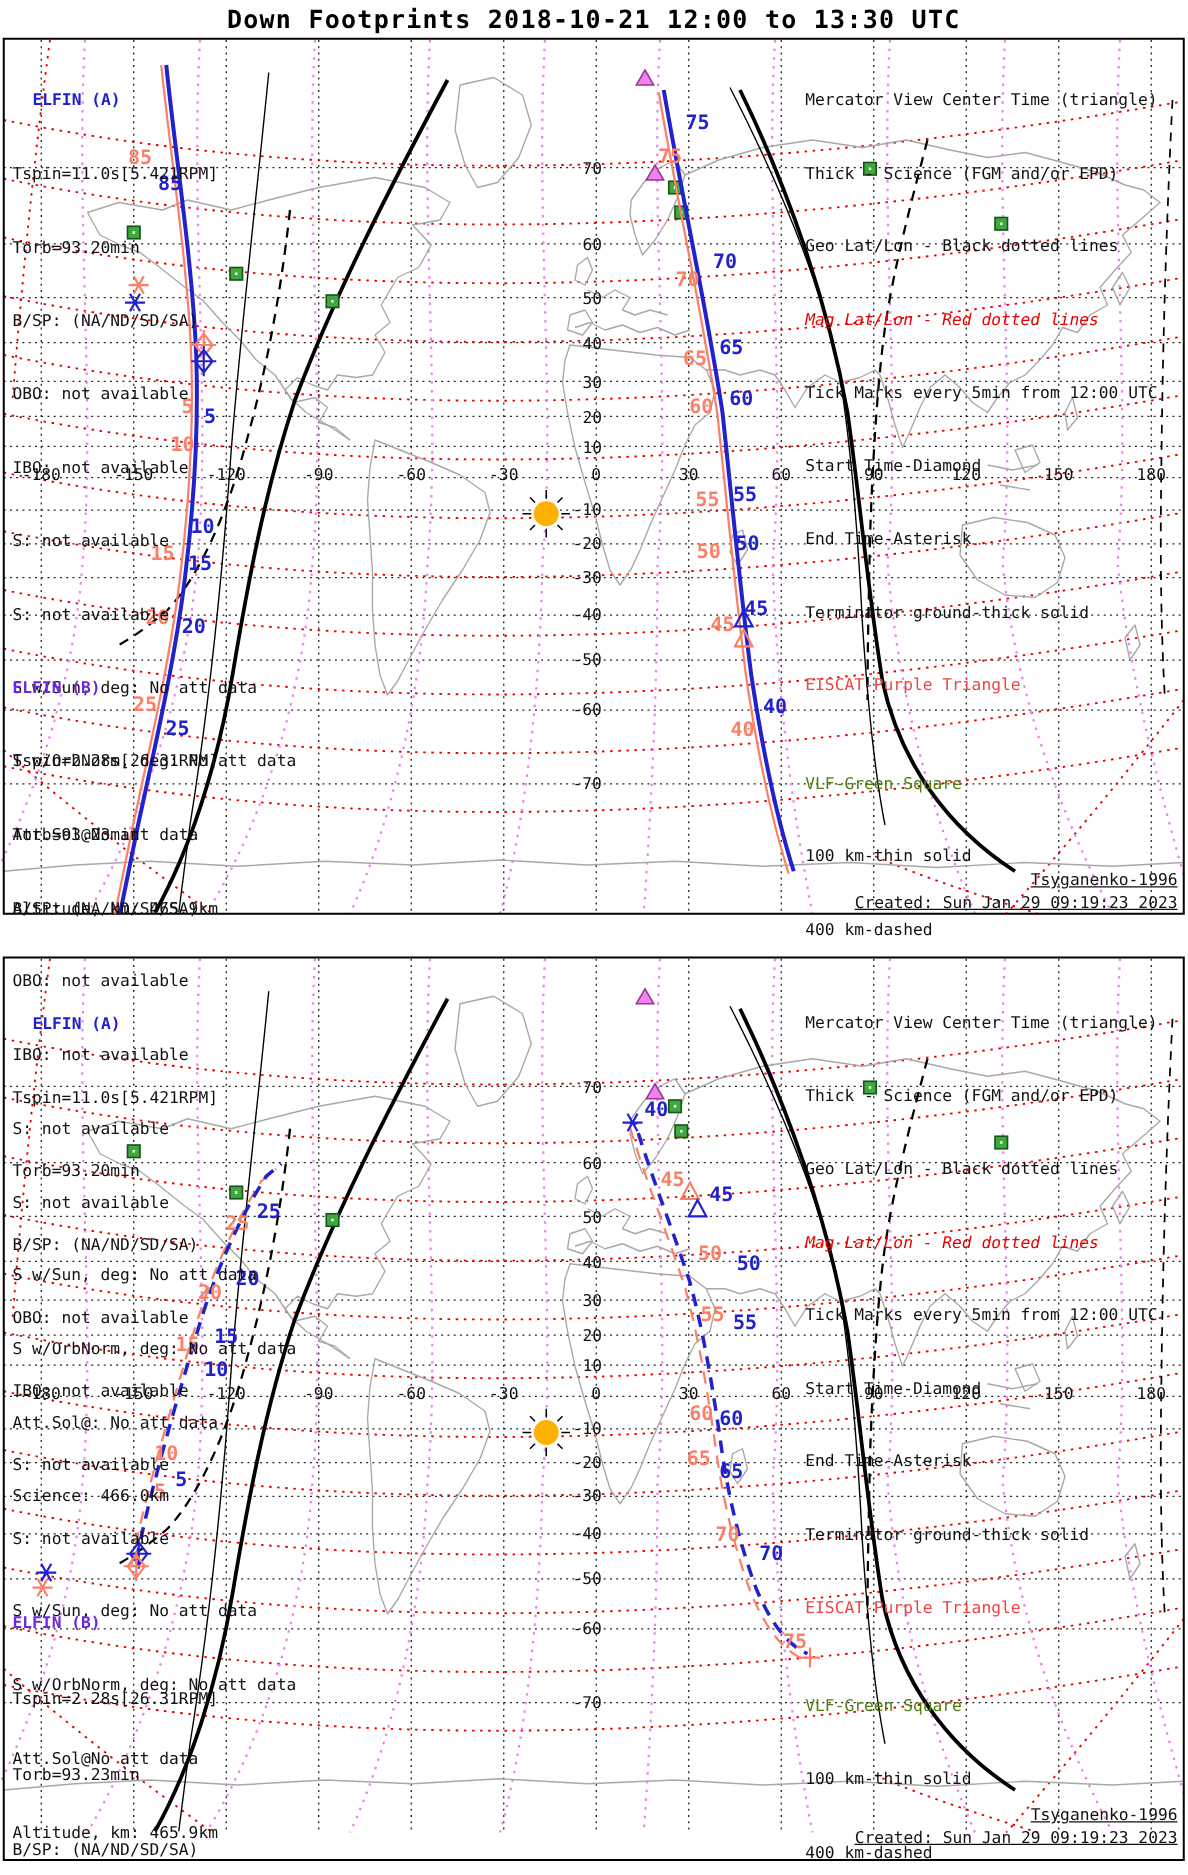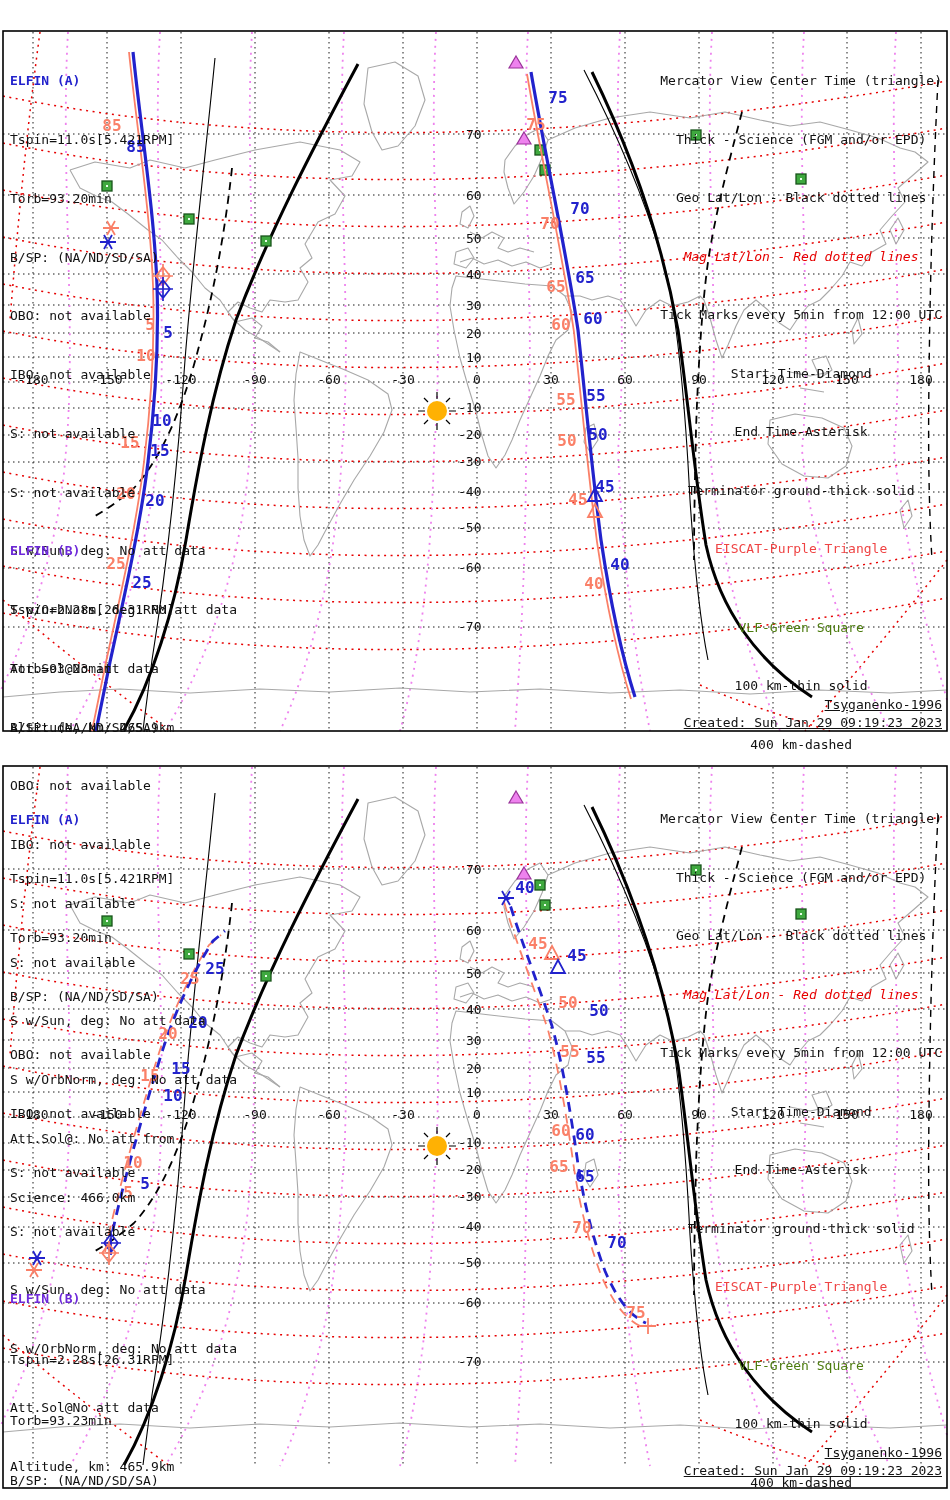--- a/index.html
+++ b/index.html
@@ -4,22 +4,22 @@
 <style>
   html,body{margin:0;padding:0;background:#ffffff;}
   .stage{position:relative;width:950px;height:1500px;background:#fff;overflow:hidden;
          font-family:"DejaVu Sans Mono",monospace;}
   svg{position:absolute;left:0;top:0;}
   .title{position:absolute;left:0;width:950px;text-align:center;font:bold 20px/24px "DejaVu Sans Mono",monospace;
          color:#000;letter-spacing:1px;}
   .t1{top:3px;} .t2{top:738px;}
   .blk{position:absolute;font:13px/19.6px "DejaVu Sans Mono",monospace;color:#111;white-space:pre;}
   .blk .nm{font-weight:bold;}
-  .a-nm{color:#2222cc;} .b-nm{color:#6d28d9;}
-  .rleg{position:absolute;right:8px;text-align:center;font:13px/19.5px "DejaVu Sans Mono",monospace;color:#111;white-space:pre;}
+  .a-nm{color:#2222cc;margin-left:16px;} .b-nm{color:#6d28d9;}
+  .rleg{position:absolute;right:24px;text-align:left;font:13px/19.5px "DejaVu Sans Mono",monospace;color:#111;white-space:pre;}
   .rl-red{color:#e60000;font-style:italic;} .rl-vio{color:#ef4444;} .rl-grn{color:#4d7c0f;margin-top:20px;}
   .attr{position:absolute;right:8px;text-align:right;font:13px/18px "DejaVu Sans Mono",monospace;color:#111;text-decoration:underline;}
   
   text{font-family:"DejaVu Sans Mono",monospace;}
   .ax{font-size:13px;fill:#111;}
   .tk{font-size:16px;font-weight:bold;text-anchor:middle;}
   .bl{fill:#2222cc;} .rd{fill:#fa8068;}
 </style>
 </head>
 <body>
@@ -264,20 +264,21 @@
     <text class="tk rd" x="538" y="949">45</text>
     <text class="tk rd" x="568" y="1008">50</text>
     <text class="tk rd" x="570" y="1057">55</text>
     <text class="tk rd" x="561" y="1136">60</text>
     <text class="tk rd" x="559" y="1172">65</text>
     <text class="tk rd" x="582" y="1233">70</text>
     <text class="tk rd" x="636" y="1318">75</text>
   </g>
 </svg>
 
+<div class="title t1">Down Footprints 2018-10-21 12:00 to 13:30 UTC</div>
 
 <div class="blk" style="left:10px;top:32px;">
   <div class="nm a-nm">ELFIN (A)</div>
   <div>Tspin=11.0s[5.421RPM]</div>
   <div>Torb=93.20min</div>
   <div>B/SP: (NA/ND/SD/SA)</div>
   <div>OBO: not available</div>
   <div>IBO: not available</div>
   <div>S: not available</div>
   <div>S: not available</div>
@@ -291,21 +292,21 @@
   <div class="nm b-nm">ELFIN (B)</div>
   <div>Tspin=2.28s[26.31RPM]</div>
   <div>Torb=93.23min</div>
   <div>B/SP: (NA/ND/SD/SA)</div>
   <div>OBO: not available</div>
   <div>IBO: not available</div>
   <div>S: not available</div>
   <div>S: not available</div>
   <div>S w/Sun, deg: No att data</div>
   <div>S w/OrbNorm, deg: No att data</div>
-  <div>Att.Sol@: No att from</div>
+  <div>Att.Sol@: No att data</div>
   <div>Science: 466.0km</div>
 </div>
 
 <div class="rleg" style="top:32px;">
   <div>Mercator View Center Time (triangle)</div>
   <div>Thick - Science (FGM and/or EPD)</div>
   <div>Geo Lat/Lon - Black dotted lines</div>
   <div class="rl-red">Mag Lat/Lon - Red dotted lines</div>
   <div>Tick Marks every 5min from 12:00 UTC</div>
   <div>Start Time-Diamond</div>

